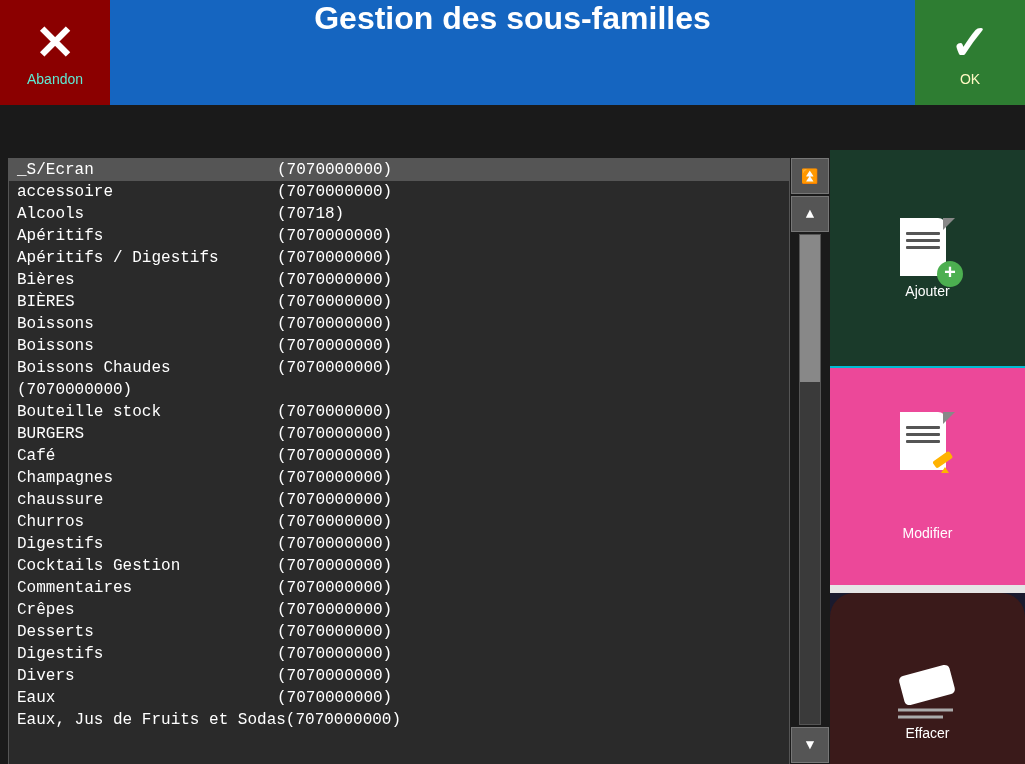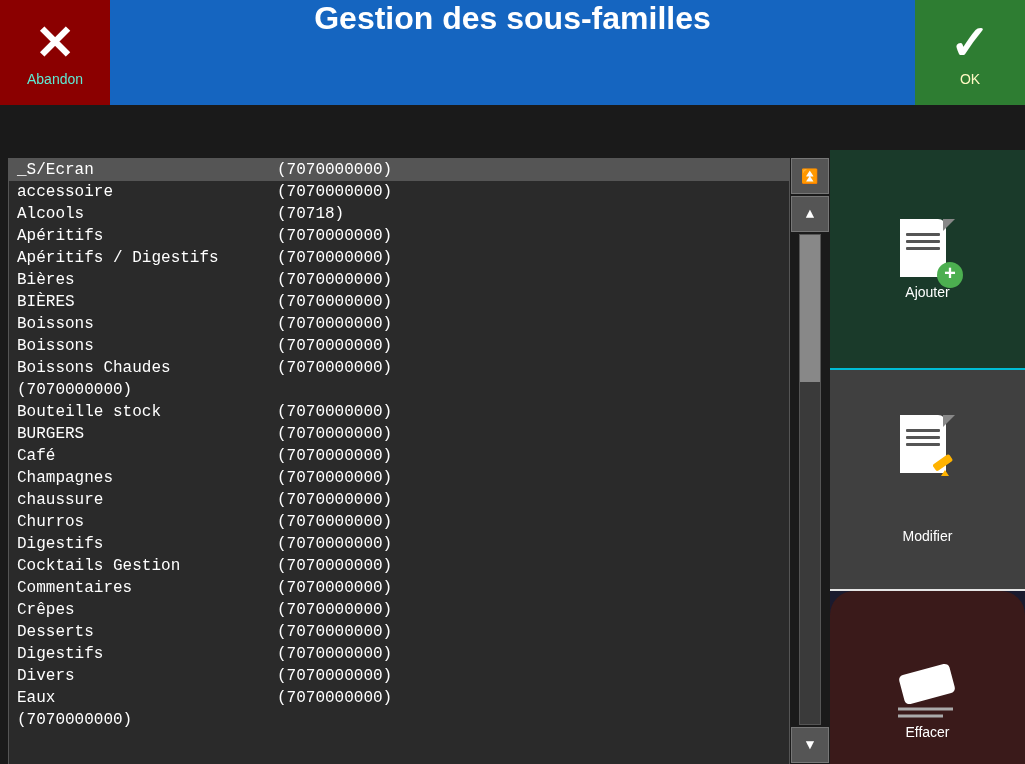--- a/index.html
+++ b/index.html
@@ -182,22 +182,22 @@
       border: none;
       position: relative;
     }
 
     .action-btn.add {
       background: #1a3a2a;
       border-bottom: 2px solid #00bcd4;
     }
 
     .action-btn.modify {
-      background: #404040;
-      border-bottom: 2px solid #e5e5e5;
+      background: #ec4899;
+      border-bottom: 8px solid #e5e5e5;
       gap: 48px;
     }
 
     .action-btn.delete {
       background: #3a1a1a;
       border-radius: 24px;
     }
 
     .action-btn .action-label {
       color: white;
@@ -437,20 +437,21 @@
           </div>
           <div class="list-item">
             <span class="item-name">Divers</span>
             <span class="item-code">(7070000000)</span>
           </div>
           <div class="list-item">
             <span class="item-name">Eaux</span>
             <span class="item-code">(7070000000)</span>
           </div>
           <div class="list-item">
+            <span class="item-name">Eaux, Jus de Fruits et Sodas</span>
             <span class="item-code">(7070000000)</span>
           </div>
         </div>
 
       <div class="scroll-controls">
         <div class="scroll-btn" title="Top">⏫</div>
         <div class="scroll-btn">▲</div>
         <div class="scroll-area">
           <div class="scroll-area-thumb"></div>
         </div>

